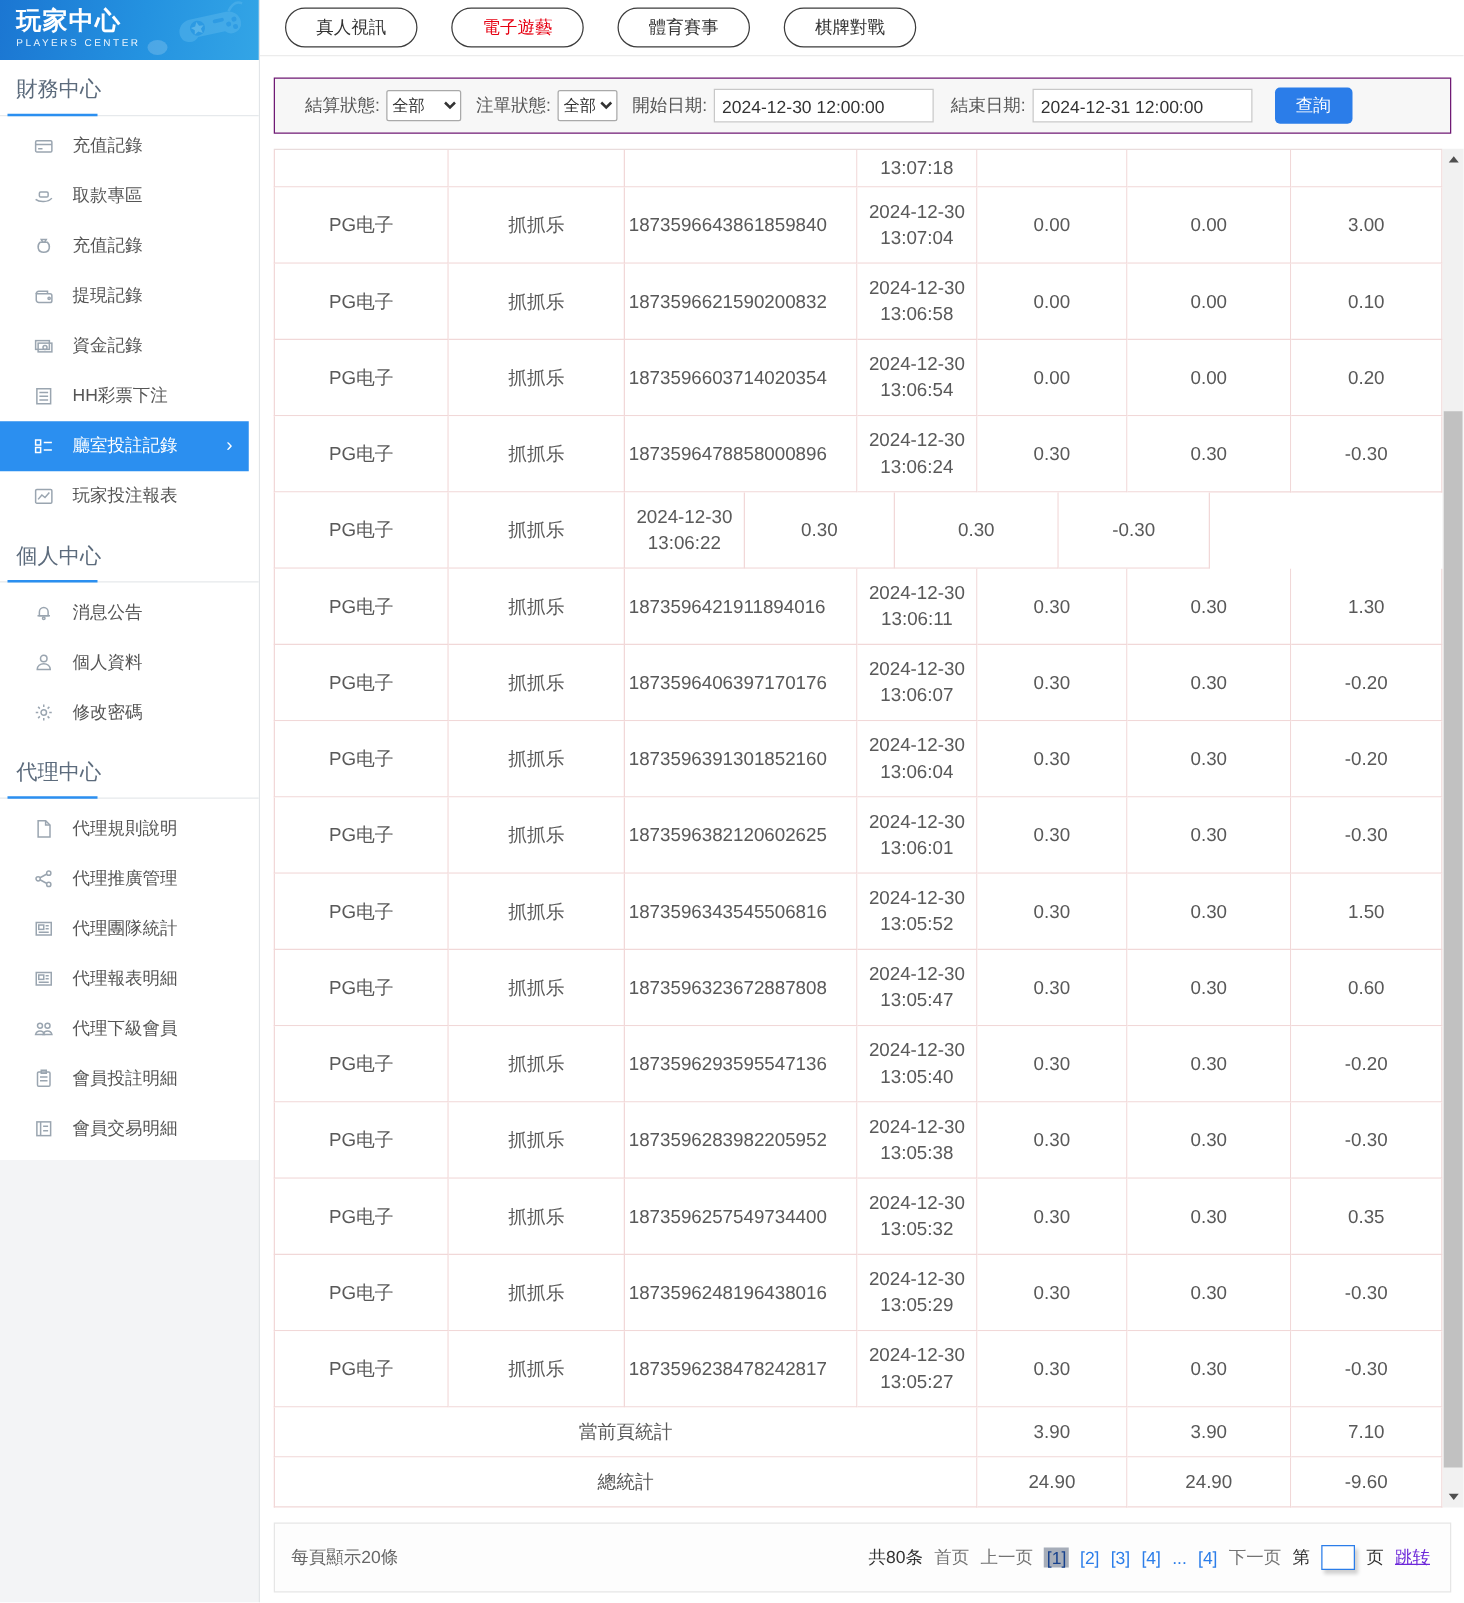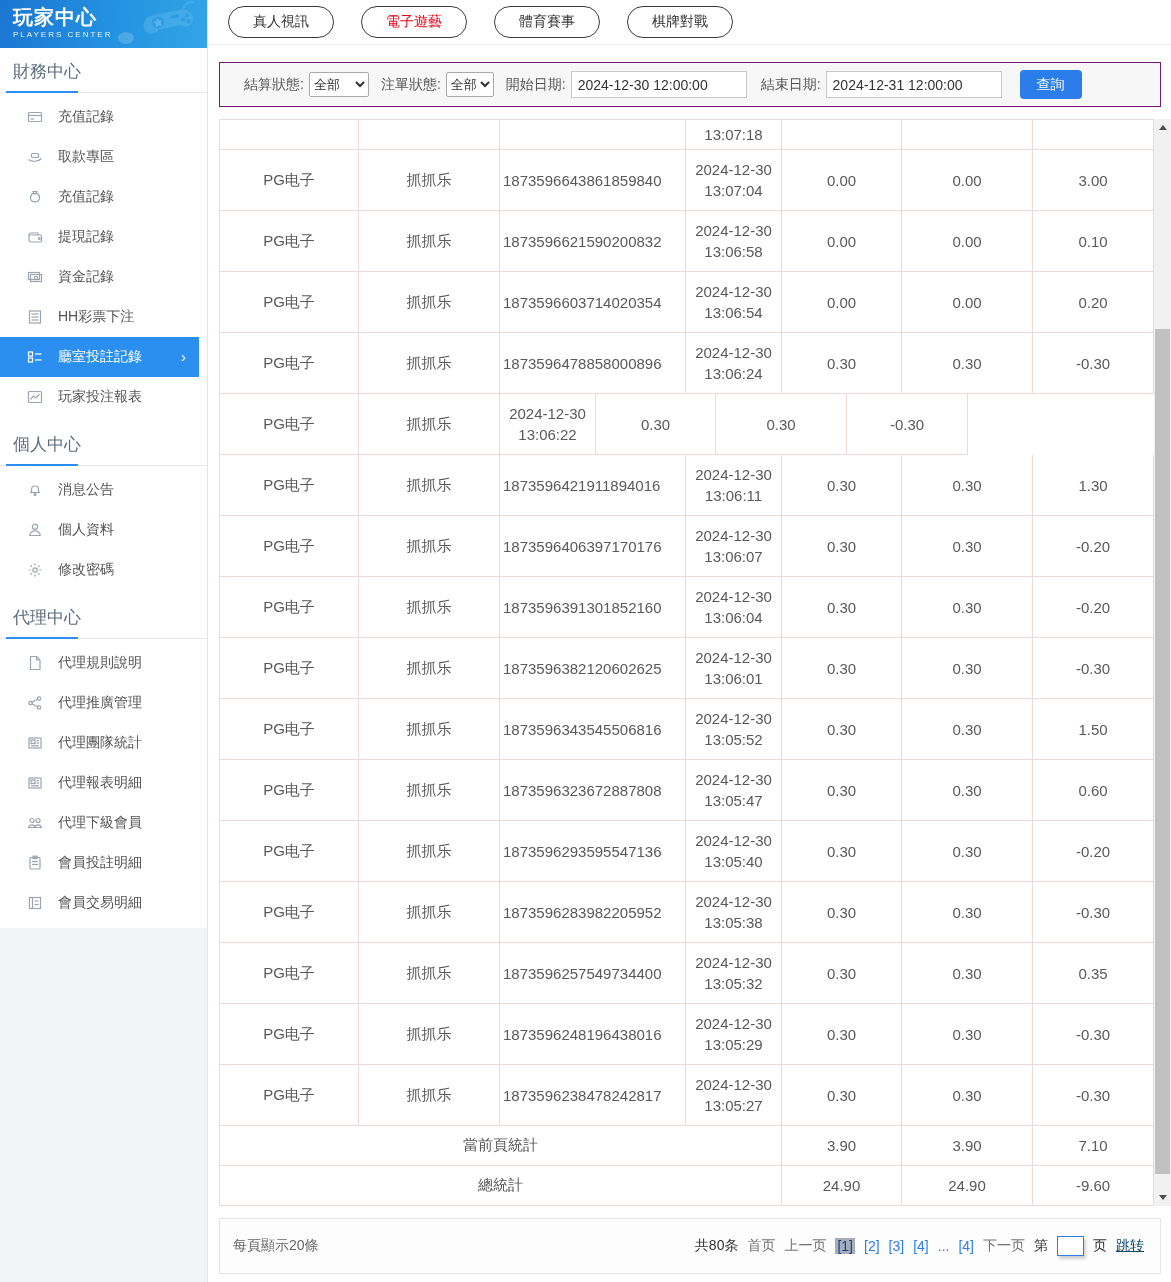--- a/index.html
+++ b/index.html
@@ -59,21 +59,21 @@
   .vthumb { position:absolute; left:1px; right:1px; top:210px; height:845px; background:#c1c1c1; }
 
   
   .footer { margin:12px 0 0 11px; width:942px; height:56px; border:1px solid #e6e6e6; background:#fdfdfd; display:flex; align-items:center; justify-content:space-between; padding:0 16px 0 13px; font-size:14px; }
   .psize { color:#666; }
   .pager { display:flex; align-items:center; gap:9px; color:#333; }
   .plink { color:#737373; text-decoration:none; cursor:pointer; }
   .pnum { color:#2b7de9; cursor:pointer; }
   .pnum.cur { background:#a6adb9; color:#17418d; padding:0 2px; }
   .jumpin { width:27px; height:20px; border:1px solid #2b7de9; box-shadow:2px 3px 3px rgba(0,0,0,.18); font-family:inherit; }
-  .jump { color:#0c4a6e; text-decoration:underline; cursor:pointer; }
+  .jump { color:#6d28d9; text-decoration:underline; cursor:pointer; }
 </style>
 </head>
 <body>
 
 <div class="page">
 
   <aside class="sidebar">
     <div class="side-card">
       <div class="side-header">
         <div class="sh-title">玩家中心</div>

